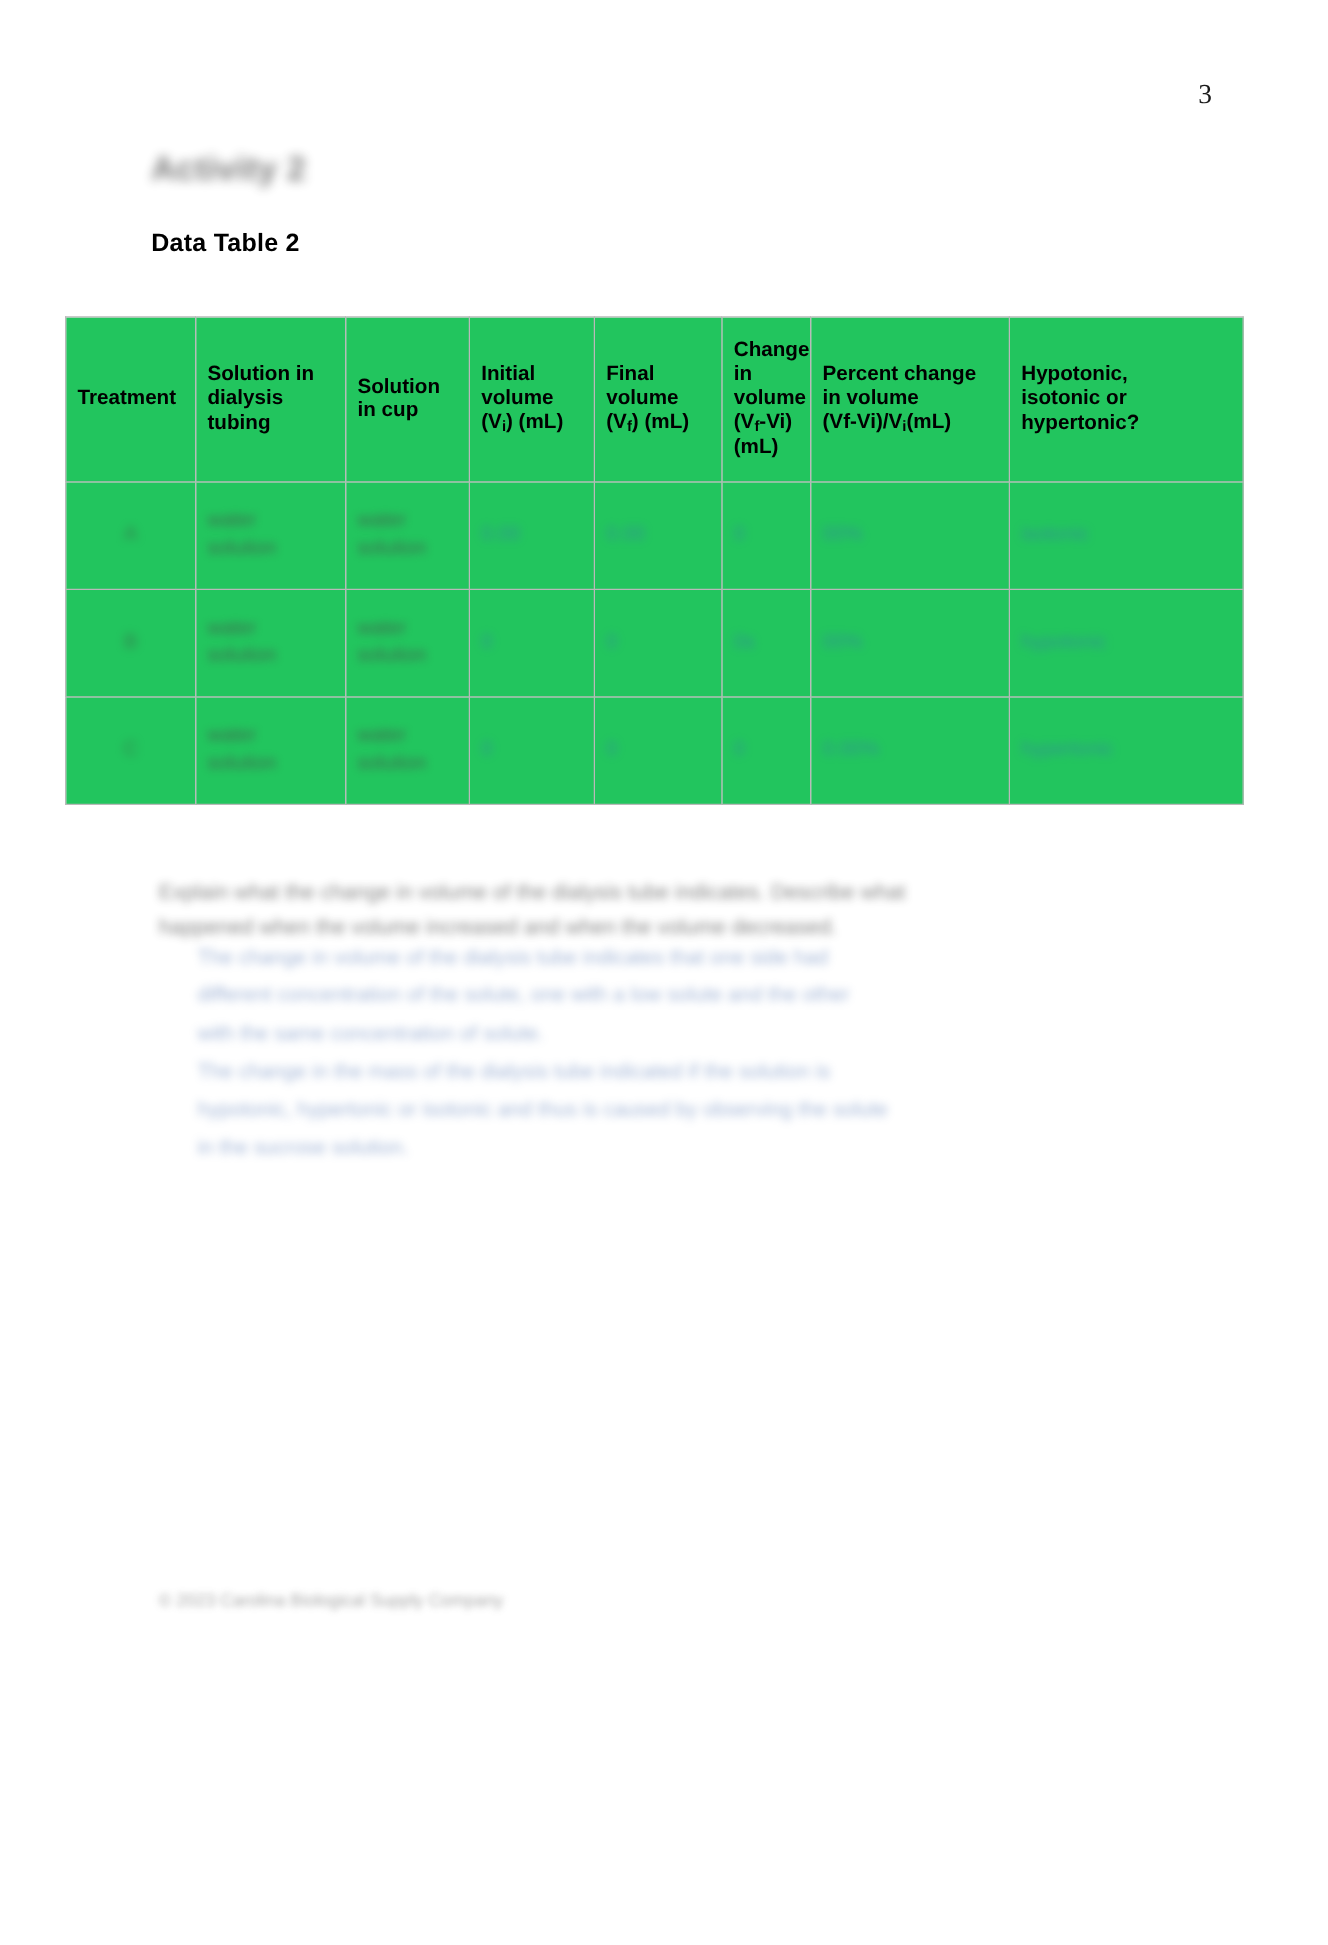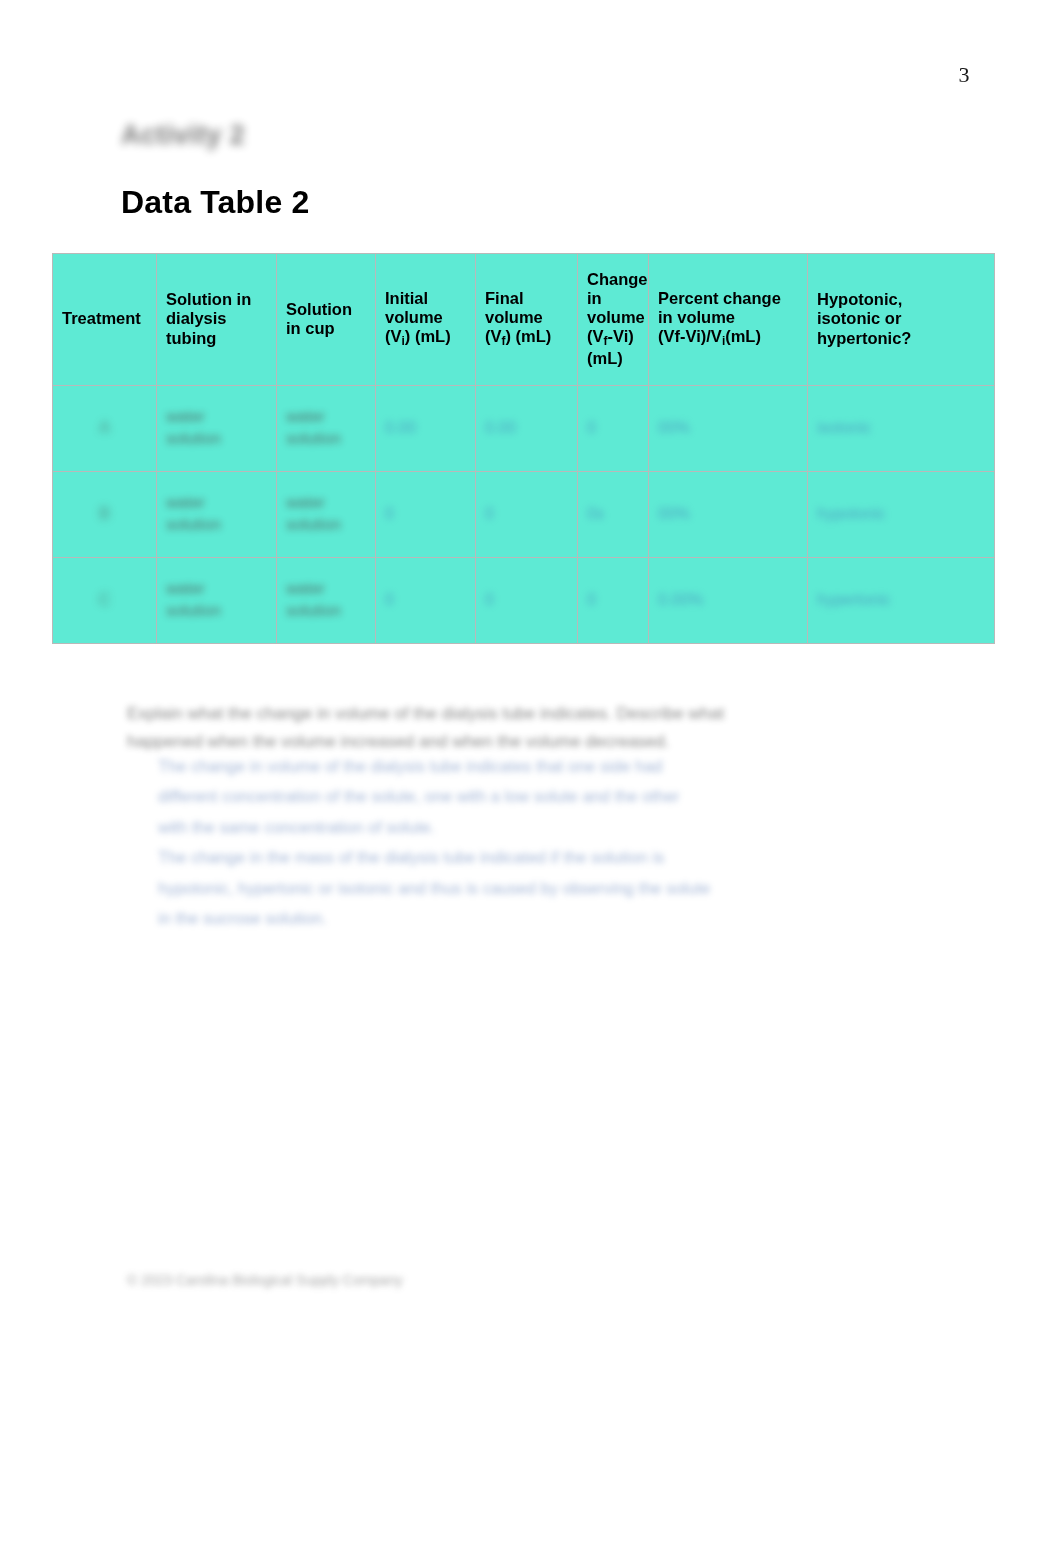--- a/index.html
+++ b/index.html
@@ -45,21 +45,21 @@
     filter: blur(4.2px);
     opacity: 0.62;
     -webkit-user-select: none;
     user-select: none;
   }
 
   .table-heading {
     position: absolute;
     left: 121px;
     top: 184px;
-    font-size: 32px;
+    font-size: 20px;
     font-weight: bold;
     color: #000000;
     letter-spacing: 0.2px;
   }
 
   
   .data-table-wrap {
     position: absolute;
     left: 52px;
     top: 253px;
@@ -71,21 +71,21 @@
     border-collapse: collapse;
     table-layout: fixed;
     background: #ffffff;
   }
 
   table.data-table th,
   table.data-table td {
     border: 1px solid #b9b9b9;
     vertical-align: middle;
     padding: 6px 9px 7px 9px;
-    background: #5eead4;
+    background: #22c55e;
   }
 
   table.data-table thead th {
     height: 118px;
     font-size: 16.5px;
     font-weight: bold;
     line-height: 1.16;
     text-align: left;
     color: #000000;
     vertical-align: middle;

